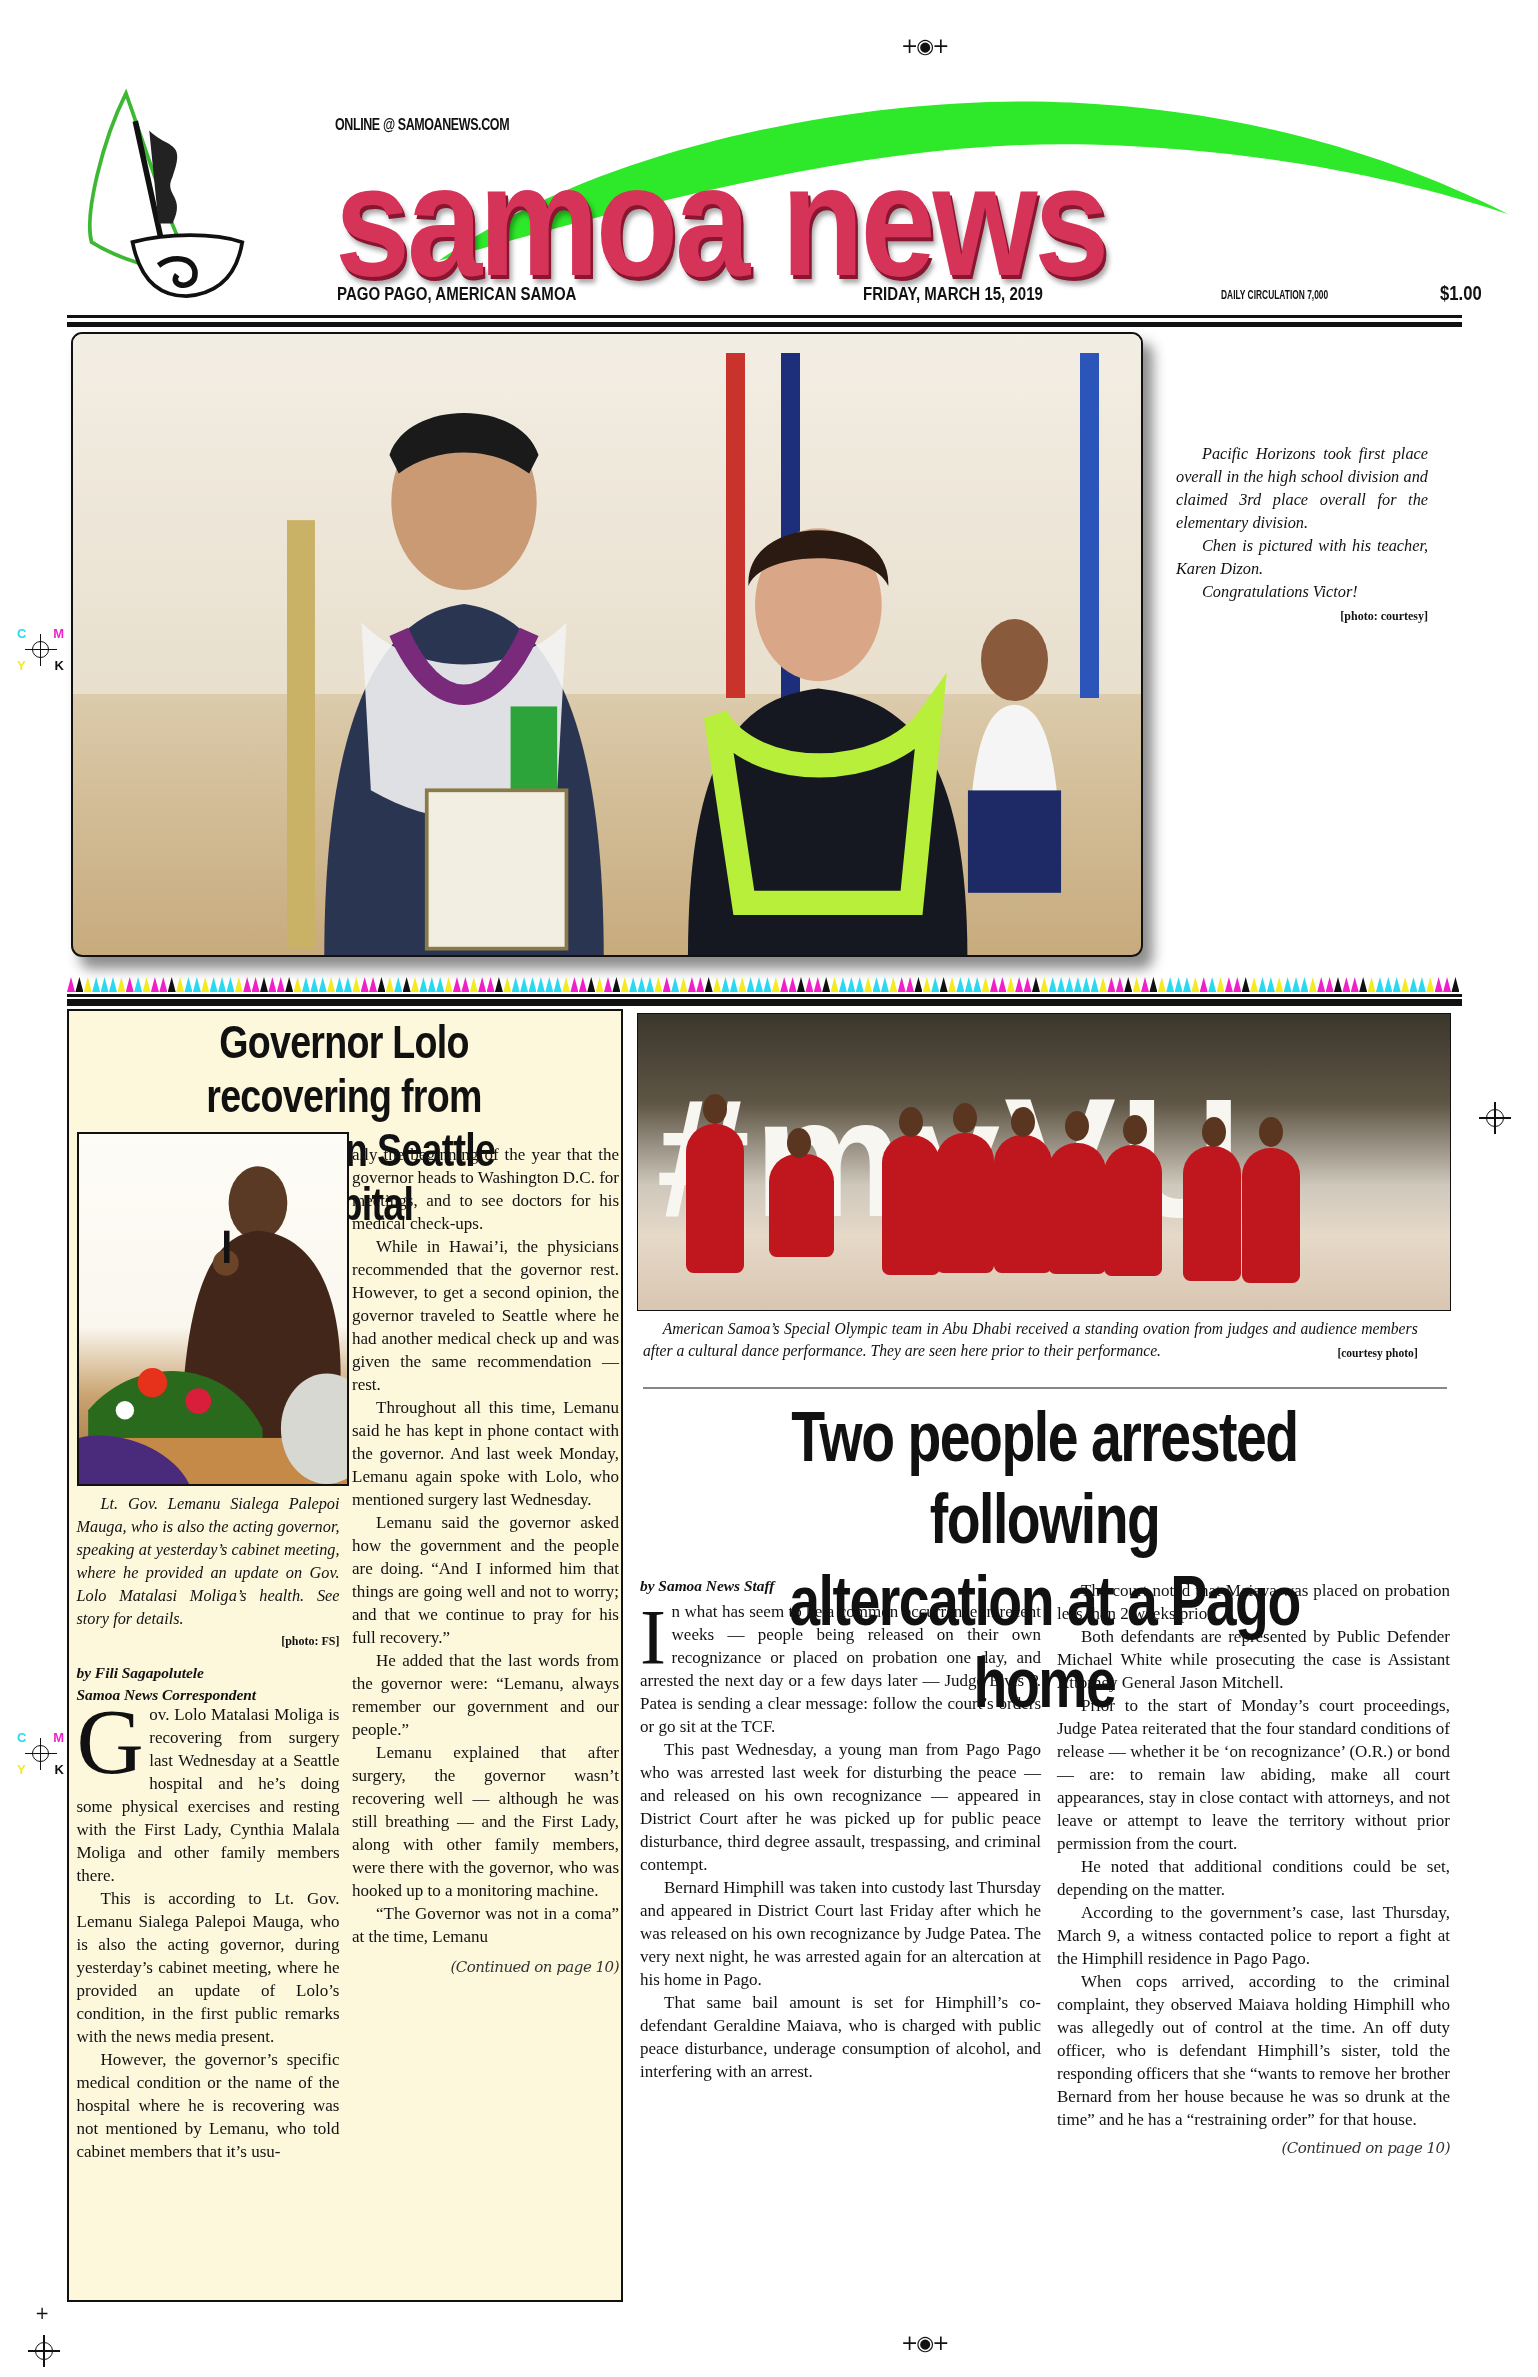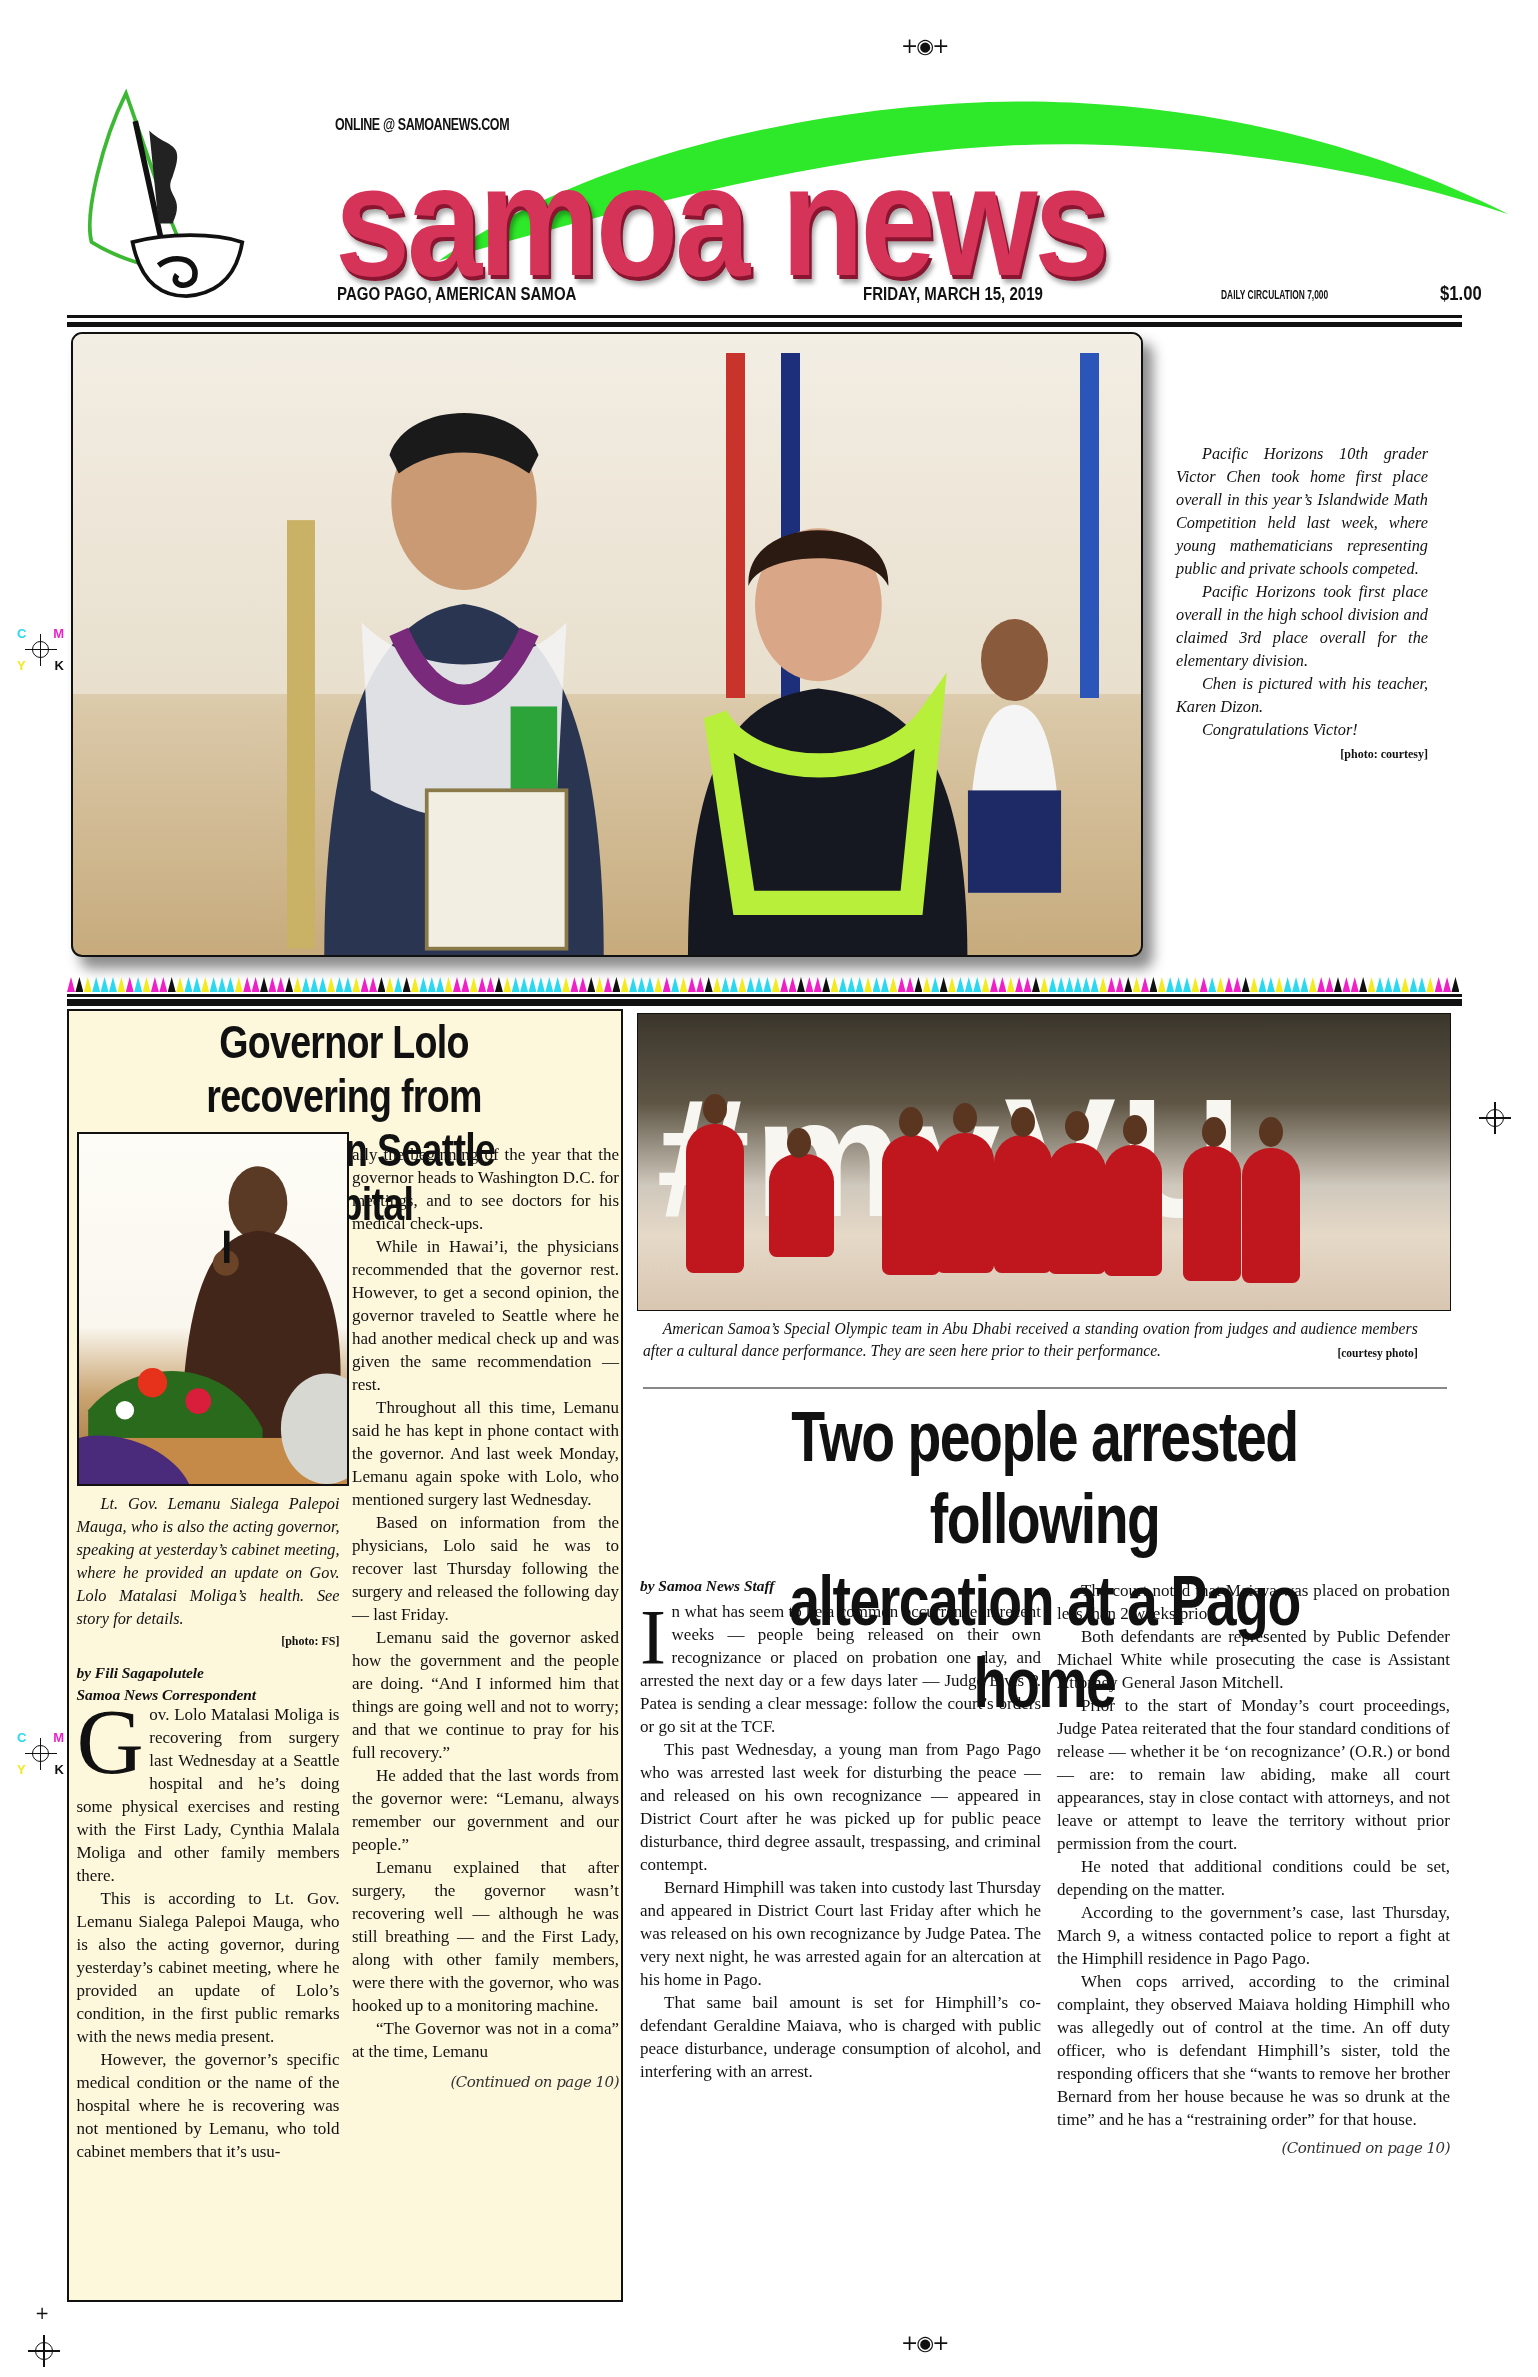--- a/index.html
+++ b/index.html
@@ -166,21 +166,20 @@
     <path d="M60 230 C 100 300, 240 300, 290 230 L 270 430 L 90 430 Z" fill="none" stroke="#b7ef3a" stroke-width="26"></path>
   </svg>
   <svg class="lp-girl" viewBox="0 0 160 310">
     <ellipse cx="80" cy="60" rx="36" ry="44" fill="#8a5a3c"></ellipse>
     <path d="M30 310 C 30 150, 50 110, 80 108 C 110 110, 130 150, 130 310 Z" fill="#f5f5f5"></path>
     <rect x="30" y="200" width="100" height="110" fill="#1e2a66"></rect>
   </svg>
 </figure>
 
 <div class="lead-caption">
-  <p>Pacific Horizons 10th grader Victor Chen took home first place overall in this year’s Islandwide Math Competition held last week, where young mathematicians representing public and private schools competed.</p>
   <p>Pacific Horizons took first place overall in the high school division and claimed 3rd place overall for the elementary division.</p>
   <p>Chen is pictured with his teacher, Karen Dizon.</p>
   <p>Congratulations Victor!</p>
   <p class="credit">[photo: courtesy]</p>
 </div>
 
 <div class="tri-band" id="tri-band">
     <span class="tri" style="background: rgb(240, 32, 200);"></span>
     <span class="tri" style="background: rgb(17, 17, 17);"></span>
     <span class="tri" style="background: rgb(244, 234, 32);"></span>
@@ -381,21 +380,20 @@
   </div>
   <div class="gov-col1 body-text">
     <p class="first"><span class="dropcap">G</span><span>ov. Lolo Matalasi Moliga is recovering from surgery last Wednesday at a Seattle hospital and he’s doing some physical exercises and resting with the First Lady, Cynthia Malala Moliga and other family members there.</span></p>
     <p>This is according to Lt. Gov. Lemanu Sialega Palepoi Mauga, who is also the acting governor, during yesterday’s cabinet meeting, where he provided an update of Lolo’s condition, in the first public remarks with the news media present.</p>
     <p>However, the governor’s specific medical condition or the name of the hospital where he is recovering was not mentioned by Lemanu, who told cabinet members that it’s usu-</p>
   </div>
   <div class="gov-col2 body-text">
     <p class="first">ally the beginning of the year that the governor heads to Washington D.C. for meetings, and to see doctors for his medical check-ups.</p>
     <p>While in Hawai’i, the physicians recommended that the governor rest. However, to get a second opinion, the governor traveled to Seattle where he had another medical check up and was given the same recommendation — rest.</p>
     <p>Throughout all this time, Lemanu said he has kept in phone contact with the governor. And last week Monday, Lemanu again spoke with Lolo, who mentioned surgery last Wednesday.</p>
-    <p>Based on information from the physicians, Lolo said he was to recover last Thursday following the surgery and released the following day — last Friday.</p>
     <p>Lemanu said the governor asked how the government and the people are doing. “And I informed him that things are going well and not to worry; and that we continue to pray for his full recovery.”</p>
     <p>He added that the last words from the governor were: “Lemanu, always remember our government and our people.”</p>
     <p>Lemanu explained that after surgery, the governor wasn’t recovering well — although he was still breathing — and the First Lady, along with other family members, were there with the governor, who was hooked up to a monitoring machine.</p>
     <p>“The Governor was not in a coma” at the time, Lemanu</p>
     <p class="continued" style="margin-top:7.5px; text-indent:0;">(Continued on page 10)</p>
   </div>
 </article>
 
 <figure class="olympic-photo">
   <div class="op-letters">#myVU</div>

